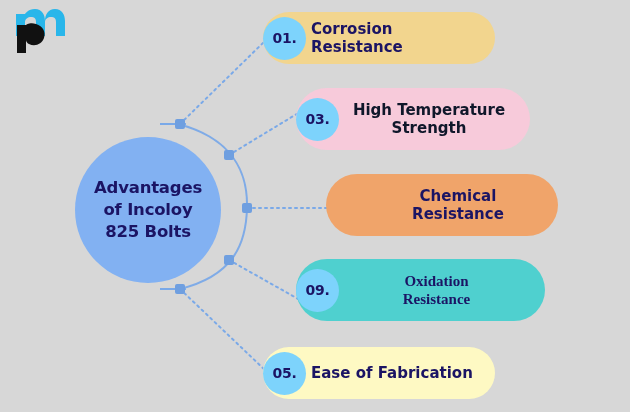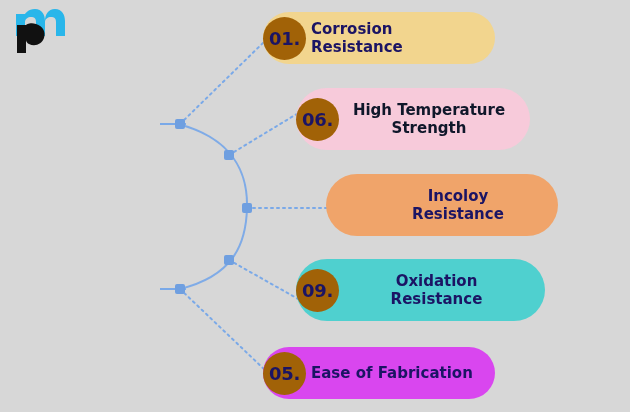--- a/index.html
+++ b/index.html
@@ -88,28 +88,28 @@
     text-align: left;
     padding-left: 48px;
   }
 
   
   .badge {
     position: absolute;
     width: 43px;
     height: 43px;
     border-radius: 50%;
-    background: #a16207;
+    background: #7dd3fc;
     display: flex;
     align-items: center;
     justify-content: center;
     color: #1b1464;
     font-family: "DejaVu Sans", sans-serif;
     font-weight: bold;
-    font-size: 18px;
+    font-size: 14px;
     letter-spacing: -0.3px;
     z-index: 5;
   }
 </style>
 </head>
 <body style="background: rgb(215, 215, 215);">
 
 <div id="canvas" style="background: rgb(215, 215, 215);">
 
   <div id="logo">
@@ -137,41 +137,46 @@
     <line x1="229" y1="260" x2="300" y2="300" stroke="#7aa9e8" stroke-width="2" stroke-dasharray="2 4" stroke-linecap="round"></line>
     <line x1="180" y1="289" x2="266" y2="371" stroke="#7aa9e8" stroke-width="2" stroke-dasharray="2 4" stroke-linecap="round"></line>
 
     <rect x="175" y="119" width="10" height="10" rx="2" fill="#6f9fe0"></rect>
     <rect x="224" y="150" width="10" height="10" rx="2" fill="#6f9fe0"></rect>
     <rect x="242" y="203" width="10" height="10" rx="2" fill="#6f9fe0"></rect>
     <rect x="224" y="255" width="10" height="10" rx="2" fill="#6f9fe0"></rect>
     <rect x="175" y="284" width="10" height="10" rx="2" fill="#6f9fe0"></rect>
   </svg>
 
+  <div id="hub" style="left: 75px; top: 137px; width: 146px; height: 146px; background: rgb(130, 177, 242);">
+    <div id="hub-label" style="color: rgb(27, 20, 100);">Advantages
+of Incoloy
+825 Bolts</div>
+  </div>
 
   <div class="pill" style="left: 263px; top: 12px; width: 232px; height: 52px; background: rgb(242, 213, 142);">
     <div class="pill-text lead" style="color: rgb(27, 20, 100);">Corrosion Resistance</div>
   </div>
   <div class="badge" style="left: 263px; top: 16.5px; color: rgb(27, 20, 100);">01.</div>
 
   <div class="pill" style="left: 296px; top: 88px; width: 234px; height: 62px; background: rgb(247, 202, 218);">
     <div class="pill-text" style="color: #0f172a;">High Temperature
 Strength</div>
   </div>
-  <div class="badge" style="left: 296px; top: 97.5px; color: rgb(27, 20, 100);">06.</div>
+  <div class="badge" style="left: 296px; top: 97.5px; color: rgb(27, 20, 100);">03.</div>
 
   <div class="pill" style="left: 326px; top: 174px; width: 232px; height: 62px; background: rgb(240, 164, 106);">
-    <div class="pill-text" style="color: rgb(27, 20, 100);">Incoloy
+    <div class="pill-text" style="color: rgb(27, 20, 100);">Chemical
 Resistance</div>
   </div>
 
   <div class="pill" style="left: 296px; top: 259px; width: 249px; height: 62px; background: rgb(79, 208, 207);">
-    <div class="pill-text" style="color: rgb(27, 20, 100);">Oxidation
+    <div class="pill-text" style="color: rgb(27, 20, 100); font-family: Liberation Serif, serif;">Oxidation
 Resistance</div>
   </div>
   <div class="badge" style="left: 296px; top: 268.5px; color: rgb(27, 20, 100);">09.</div>
 
-  <div class="pill" style="left: 263px; top: 347px; width: 232px; height: 52px; background: #d946ef;">
+  <div class="pill" style="left: 263px; top: 347px; width: 232px; height: 52px; background: #fef9c3;">
     <div class="pill-text lead" style="color: rgb(27, 20, 100);">Ease of Fabrication</div>
   </div>
   <div class="badge" style="left: 263px; top: 351.5px; color: rgb(27, 20, 100); text-align: right;">05.</div>
 
 </div>
 
 </body></html>

